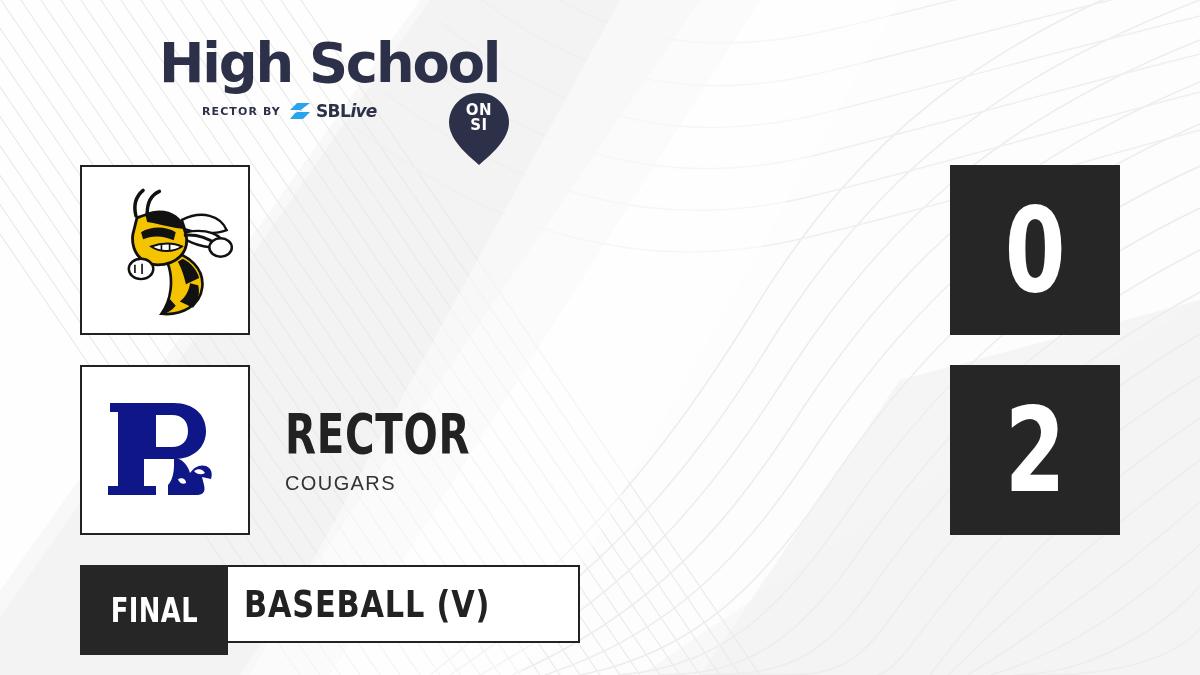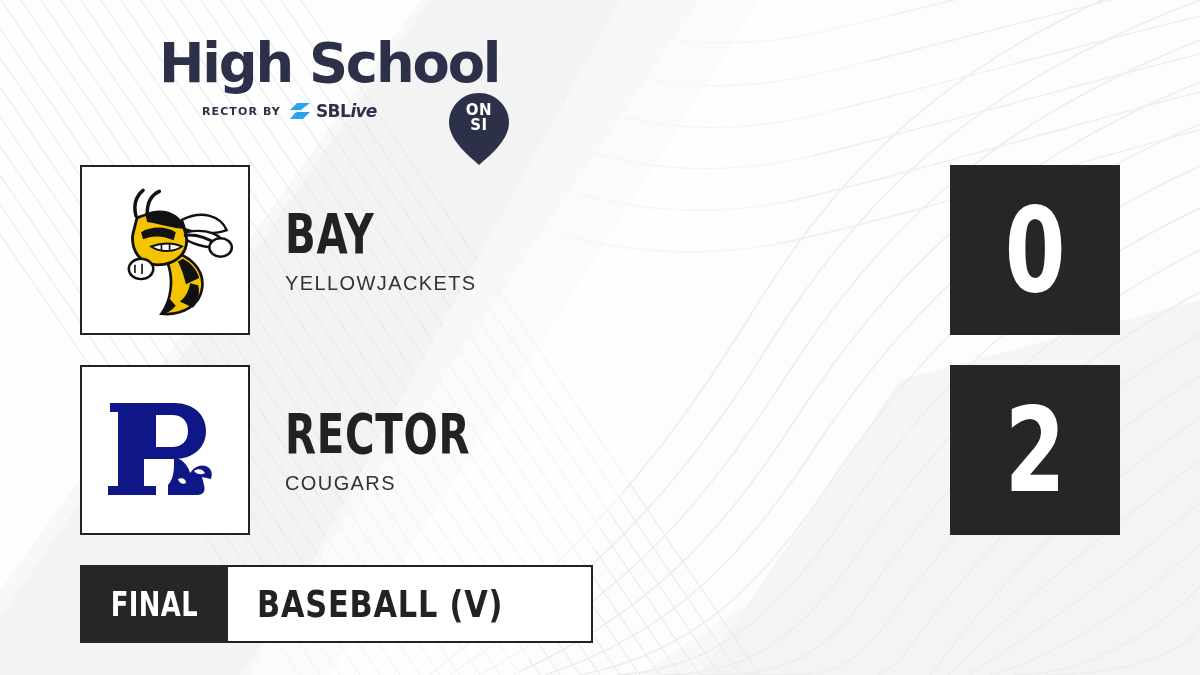--- a/index.html
+++ b/index.html
@@ -85,31 +85,31 @@
   }
   .score-val {
     font-family:"DejaVu Sans", sans-serif; font-weight:bold;
     color:#fff; font-size:118px; line-height:118px;
     transform:scaleX(0.74); transform-origin:center center;
   }
 
   
   .status { position:absolute; left:80px; top:565px; height:78px; display:flex; }
   .status-final {
-    background:#262626; color:#fff; width:148px; height:78px;
+    background:#262626; color:#fff; width:148px; height:90px;
     display:flex; align-items:center; justify-content:center;
   }
   .status-final span {
     font-family:"DejaVu Sans", sans-serif; font-weight:bold;
     font-size:34px; letter-spacing:.5px;
     transform:scaleX(0.76); transform-origin:center;
   }
   .status-sport {
     background:#fff; border:2px solid #222; border-left:none;
-    height:78px; padding:0 26px 0 29px;
+    height:78px; padding:0 26px 0 16px;
     display:flex; align-items:center;
   }
   .status-sport span {
     font-family:"DejaVu Sans", sans-serif; font-weight:bold;
     font-size:38px; color:#222; letter-spacing:1px; white-space:nowrap;
     transform:scaleX(0.80); transform-origin:left center;
   }
 </style>
 </head>
 <body>
@@ -250,24 +250,20 @@
 
           <path d="M94 63 C106 62 118 66 126 72" stroke="#111" stroke-width="3" fill="none"></path>
           <ellipse cx="130" cy="75" rx="11" ry="9" fill="#fefefe" stroke="#111" stroke-width="2.4"></ellipse>
 
           <ellipse cx="52" cy="96" rx="12" ry="10" fill="#fefefe" stroke="#111" stroke-width="2.4"></ellipse>
           <path d="M46 92 L46 100 M53 91 L53 101" stroke="#111" stroke-width="1.6"></path>
         </g>
       </svg>
     </div>
 
-    <div class="team-text">
-      <div class="team-name">BAY</div>
-      <div class="team-mascot">YELLOWJACKETS</div>
-    </div>
 
     <div class="score-box">
       <span class="score-val">0</span>
     </div>
   </div>
 
   <div class="team-row r2">
 
     <div class="logo-card">
       <svg width="166" height="166" viewBox="0 0 166 166">

